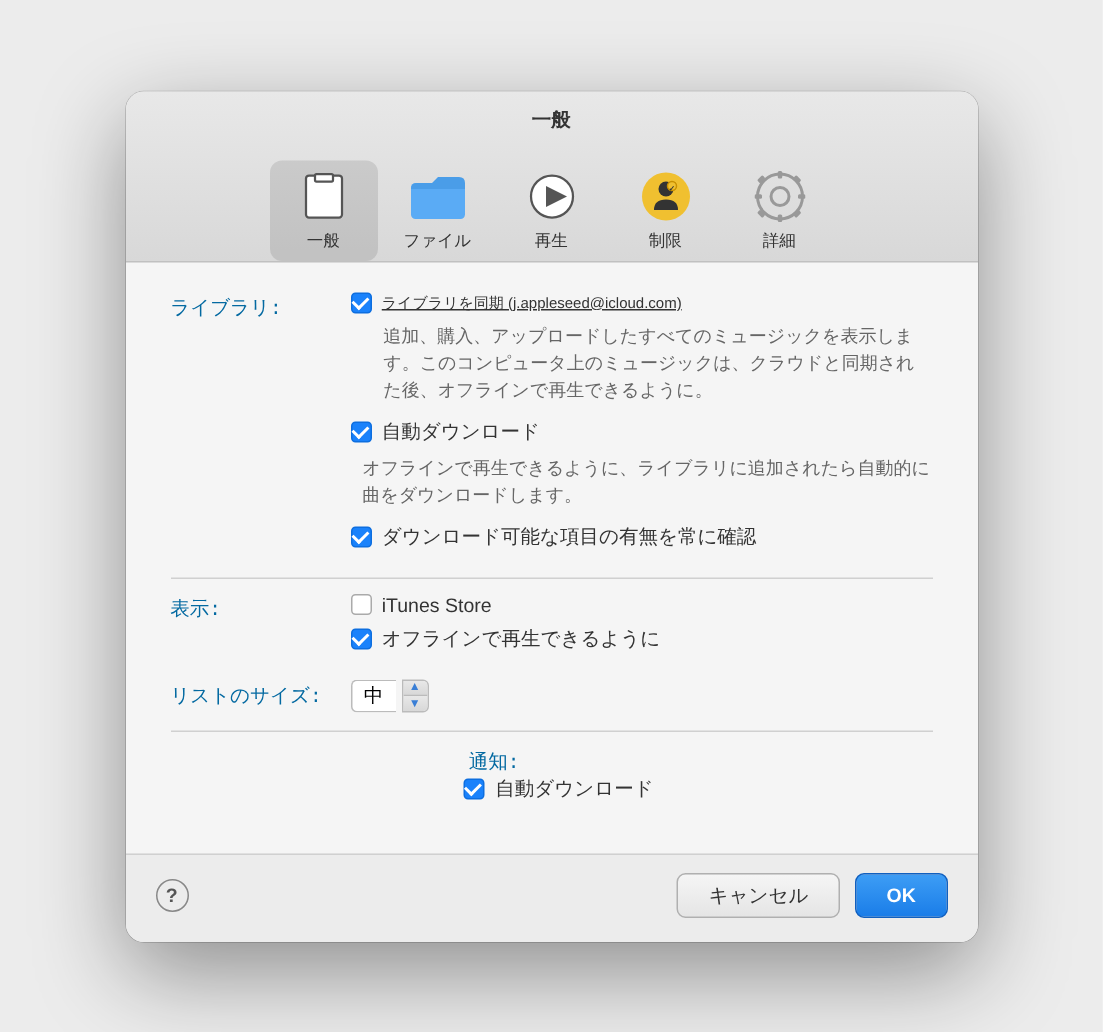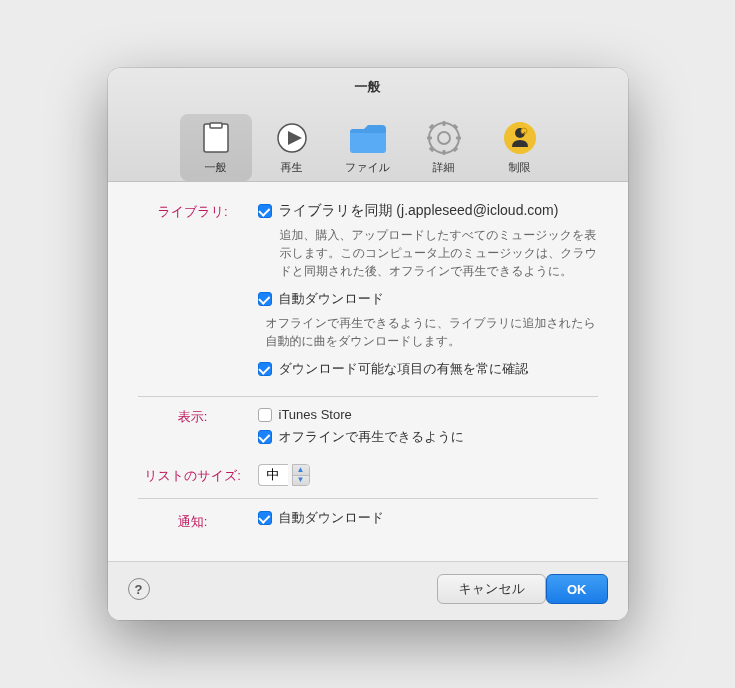--- a/index.html
+++ b/index.html
@@ -10,21 +10,21 @@
       background: #ececec;
       display: flex;
       justify-content: center;
       align-items: center;
       width: 735px;
       height: 688px;
       overflow: hidden;
     }
 
     .dialog {
-      width: 520px;
+      width: 568px;
       background: #f5f5f5;
       border-radius: 12px;
       box-shadow: 0 20px 60px rgba(0,0,0,0.4), 0 0 0 0.5px rgba(0,0,0,0.2);
       overflow: hidden;
       display: flex;
       flex-direction: column;
     }
 
     .title-bar {
       background: linear-gradient(to bottom, #e8e8e8, #d8d8d8);
@@ -95,26 +95,27 @@
       flex: 1;
     }
 
     .form-row {
       display: flex;
       margin-bottom: 12px;
       align-items: flex-start;
     }
 
     .form-label {
-      text-align: center;
+      text-align: left;
       width: 110px;
       flex-shrink: 0;
       padding-top: 1px;
-      color: #be185d;
-      font-size: 13px;
+      color: #0369a1;
+      font-size: 13px;
+      font-family: Liberation Mono, monospace;
     }
 
     .form-content {
       flex: 1;
       padding-left: 10px;
     }
 
     .checkbox-row {
       display: flex;
       align-items: center;
@@ -233,20 +234,21 @@
       color: #555;
       cursor: pointer;
       display: flex;
       align-items: center;
       justify-content: center;
       font-weight: 600;
     }
 
     .footer-buttons {
       display: flex;
+      gap: 10px;
     }
 
     .btn {
       padding: 5px 20px;
       border-radius: 6px;
       font-size: 13px;
       cursor: pointer;
       border: none;
       font-family: inherit;
     }
@@ -266,22 +268,23 @@
     }
 
     .library-main-row {
       display: flex;
       align-items: center;
       gap: 7px;
       margin-bottom: 6px;
     }
 
     .library-main-label {
-      font-size: 14px;
-      color: #333;
+      font-size: 10px;
+      color: #333;
+      text-decoration: underline;
     }
   </style>
 </head>
 <body>
 
 <div class="dialog">
 
   <div class="title-bar">
     <div class="title-bar-text">一般</div>
     <div class="toolbar">
@@ -291,71 +294,71 @@
           <svg width="28" height="32" viewBox="0 0 28 32">
             <rect x="2" y="2" width="24" height="28" rx="2" ry="2" fill="white" stroke="#555" stroke-width="1.5"></rect>
             <rect x="8" y="1" width="12" height="5" rx="1" fill="white" stroke="#555" stroke-width="1.5"></rect>
           </svg>
         </div>
         <span class="toolbar-label">一般</span>
       </button>
 
       <button class="toolbar-item">
         <div class="toolbar-icon">
+          <svg width="36" height="30" viewBox="0 0 36 30">
+            <rect x="0" y="6" width="36" height="24" rx="3" fill="#5aabf5"></rect>
+            <path d="M0,10 Q0,6 4,6 L14,6 L18,2 L32,2 Q36,2 36,6 L36,10 Z" fill="#4a9de8"></path>
+          </svg>
+        </div>
+        <span class="toolbar-label">ファイル</span>
+      </button>
+
+      <button class="toolbar-item">
+        <div class="toolbar-icon">
           <svg width="32" height="32" viewBox="0 0 32 32">
             <circle cx="16" cy="16" r="14" fill="white" stroke="#555" stroke-width="1.5"></circle>
             <polygon points="12,9 26,16 12,23" fill="#555"></polygon>
           </svg>
         </div>
         <span class="toolbar-label">再生</span>
-      </button>
-
-      <button class="toolbar-item">
-        <div class="toolbar-icon">
-          <svg width="36" height="30" viewBox="0 0 36 30">
-            <rect x="0" y="6" width="36" height="24" rx="3" fill="#5aabf5"></rect>
-            <path d="M0,10 Q0,6 4,6 L14,6 L18,2 L32,2 Q36,2 36,6 L36,10 Z" fill="#4a9de8"></path>
-          </svg>
-        </div>
-        <span class="toolbar-label">ファイル</span>
-      </button>
-
-      <button class="toolbar-item">
-        <div class="toolbar-icon">
-          <svg width="34" height="34" viewBox="0 0 34 34">
-            <circle cx="17" cy="17" r="15" fill="none" stroke="#999" stroke-width="2"></circle>
-            <circle cx="17" cy="17" r="6" fill="none" stroke="#999" stroke-width="2"></circle>
-
-            <rect x="15.5" y="0" width="3" height="5" rx="1" fill="#999"></rect>
-            <rect x="15.5" y="29" width="3" height="5" rx="1" fill="#999"></rect>
-            <rect x="0" y="15.5" width="5" height="3" rx="1" fill="#999"></rect>
-            <rect x="29" y="15.5" width="5" height="3" rx="1" fill="#999"></rect>
-            <rect x="3" y="3" width="3" height="5" rx="1" fill="#999" transform="rotate(45 4.5 5.5)"></rect>
-            <rect x="27" y="3" width="3" height="5" rx="1" fill="#999" transform="rotate(-45 28.5 5.5)"></rect>
-            <rect x="3" y="26" width="3" height="5" rx="1" fill="#999" transform="rotate(-45 4.5 28.5)"></rect>
-            <rect x="27" y="26" width="3" height="5" rx="1" fill="#999" transform="rotate(45 28.5 28.5)"></rect>
-          </svg>
-        </div>
-        <span class="toolbar-label">詳細</span>
       </button>
 
       <button class="toolbar-item">
         <div class="toolbar-icon">
           <div class="icon-restrict">
             <svg width="20" height="22" viewBox="0 0 20 22">
               <circle cx="10" cy="6" r="5" fill="#333"></circle>
               <path d="M2,20 Q2,13 10,13 Q18,13 18,20" fill="#333"></path>
               <circle cx="14" cy="4" r="3" fill="#f0c030" stroke="#c89000" stroke-width="1"></circle>
               <text x="14" y="7.5" text-anchor="middle" font-size="5" font-weight="bold" fill="#333">✓</text>
             </svg>
           </div>
         </div>
         <span class="toolbar-label">制限</span>
       </button>
 
+      <button class="toolbar-item">
+        <div class="toolbar-icon">
+          <svg width="34" height="34" viewBox="0 0 34 34">
+            <circle cx="17" cy="17" r="15" fill="none" stroke="#999" stroke-width="2"></circle>
+            <circle cx="17" cy="17" r="6" fill="none" stroke="#999" stroke-width="2"></circle>
+
+            <rect x="15.5" y="0" width="3" height="5" rx="1" fill="#999"></rect>
+            <rect x="15.5" y="29" width="3" height="5" rx="1" fill="#999"></rect>
+            <rect x="0" y="15.5" width="5" height="3" rx="1" fill="#999"></rect>
+            <rect x="29" y="15.5" width="5" height="3" rx="1" fill="#999"></rect>
+            <rect x="3" y="3" width="3" height="5" rx="1" fill="#999" transform="rotate(45 4.5 5.5)"></rect>
+            <rect x="27" y="3" width="3" height="5" rx="1" fill="#999" transform="rotate(-45 28.5 5.5)"></rect>
+            <rect x="3" y="26" width="3" height="5" rx="1" fill="#999" transform="rotate(-45 4.5 28.5)"></rect>
+            <rect x="27" y="26" width="3" height="5" rx="1" fill="#999" transform="rotate(45 28.5 28.5)"></rect>
+          </svg>
+        </div>
+        <span class="toolbar-label">詳細</span>
+      </button>
+
     </div>
   </div>
 
   <div class="content">
 
     <div class="form-row">
       <div class="form-label">ライブラリ:</div>
       <div class="form-content">
 
         <div class="library-main-row">
@@ -408,21 +411,21 @@
           <div class="stepper-buttons">
             <button class="stepper-btn">▲</button>
             <button class="stepper-btn">▼</button>
           </div>
         </div>
       </div>
     </div>
 
     <div class="divider"></div>
 
-    <div class="form-row" style="align-items:center;">
+    <div class="form-row" style="align-items:center;flex-direction:column;">
       <div class="form-label">通知:</div>
       <div class="form-content">
         <div class="checkbox-row">
           <div class="custom-checkbox checked"></div>
           <span class="checkbox-label">自動ダウンロード</span>
         </div>
       </div>
     </div>
 
   </div>

